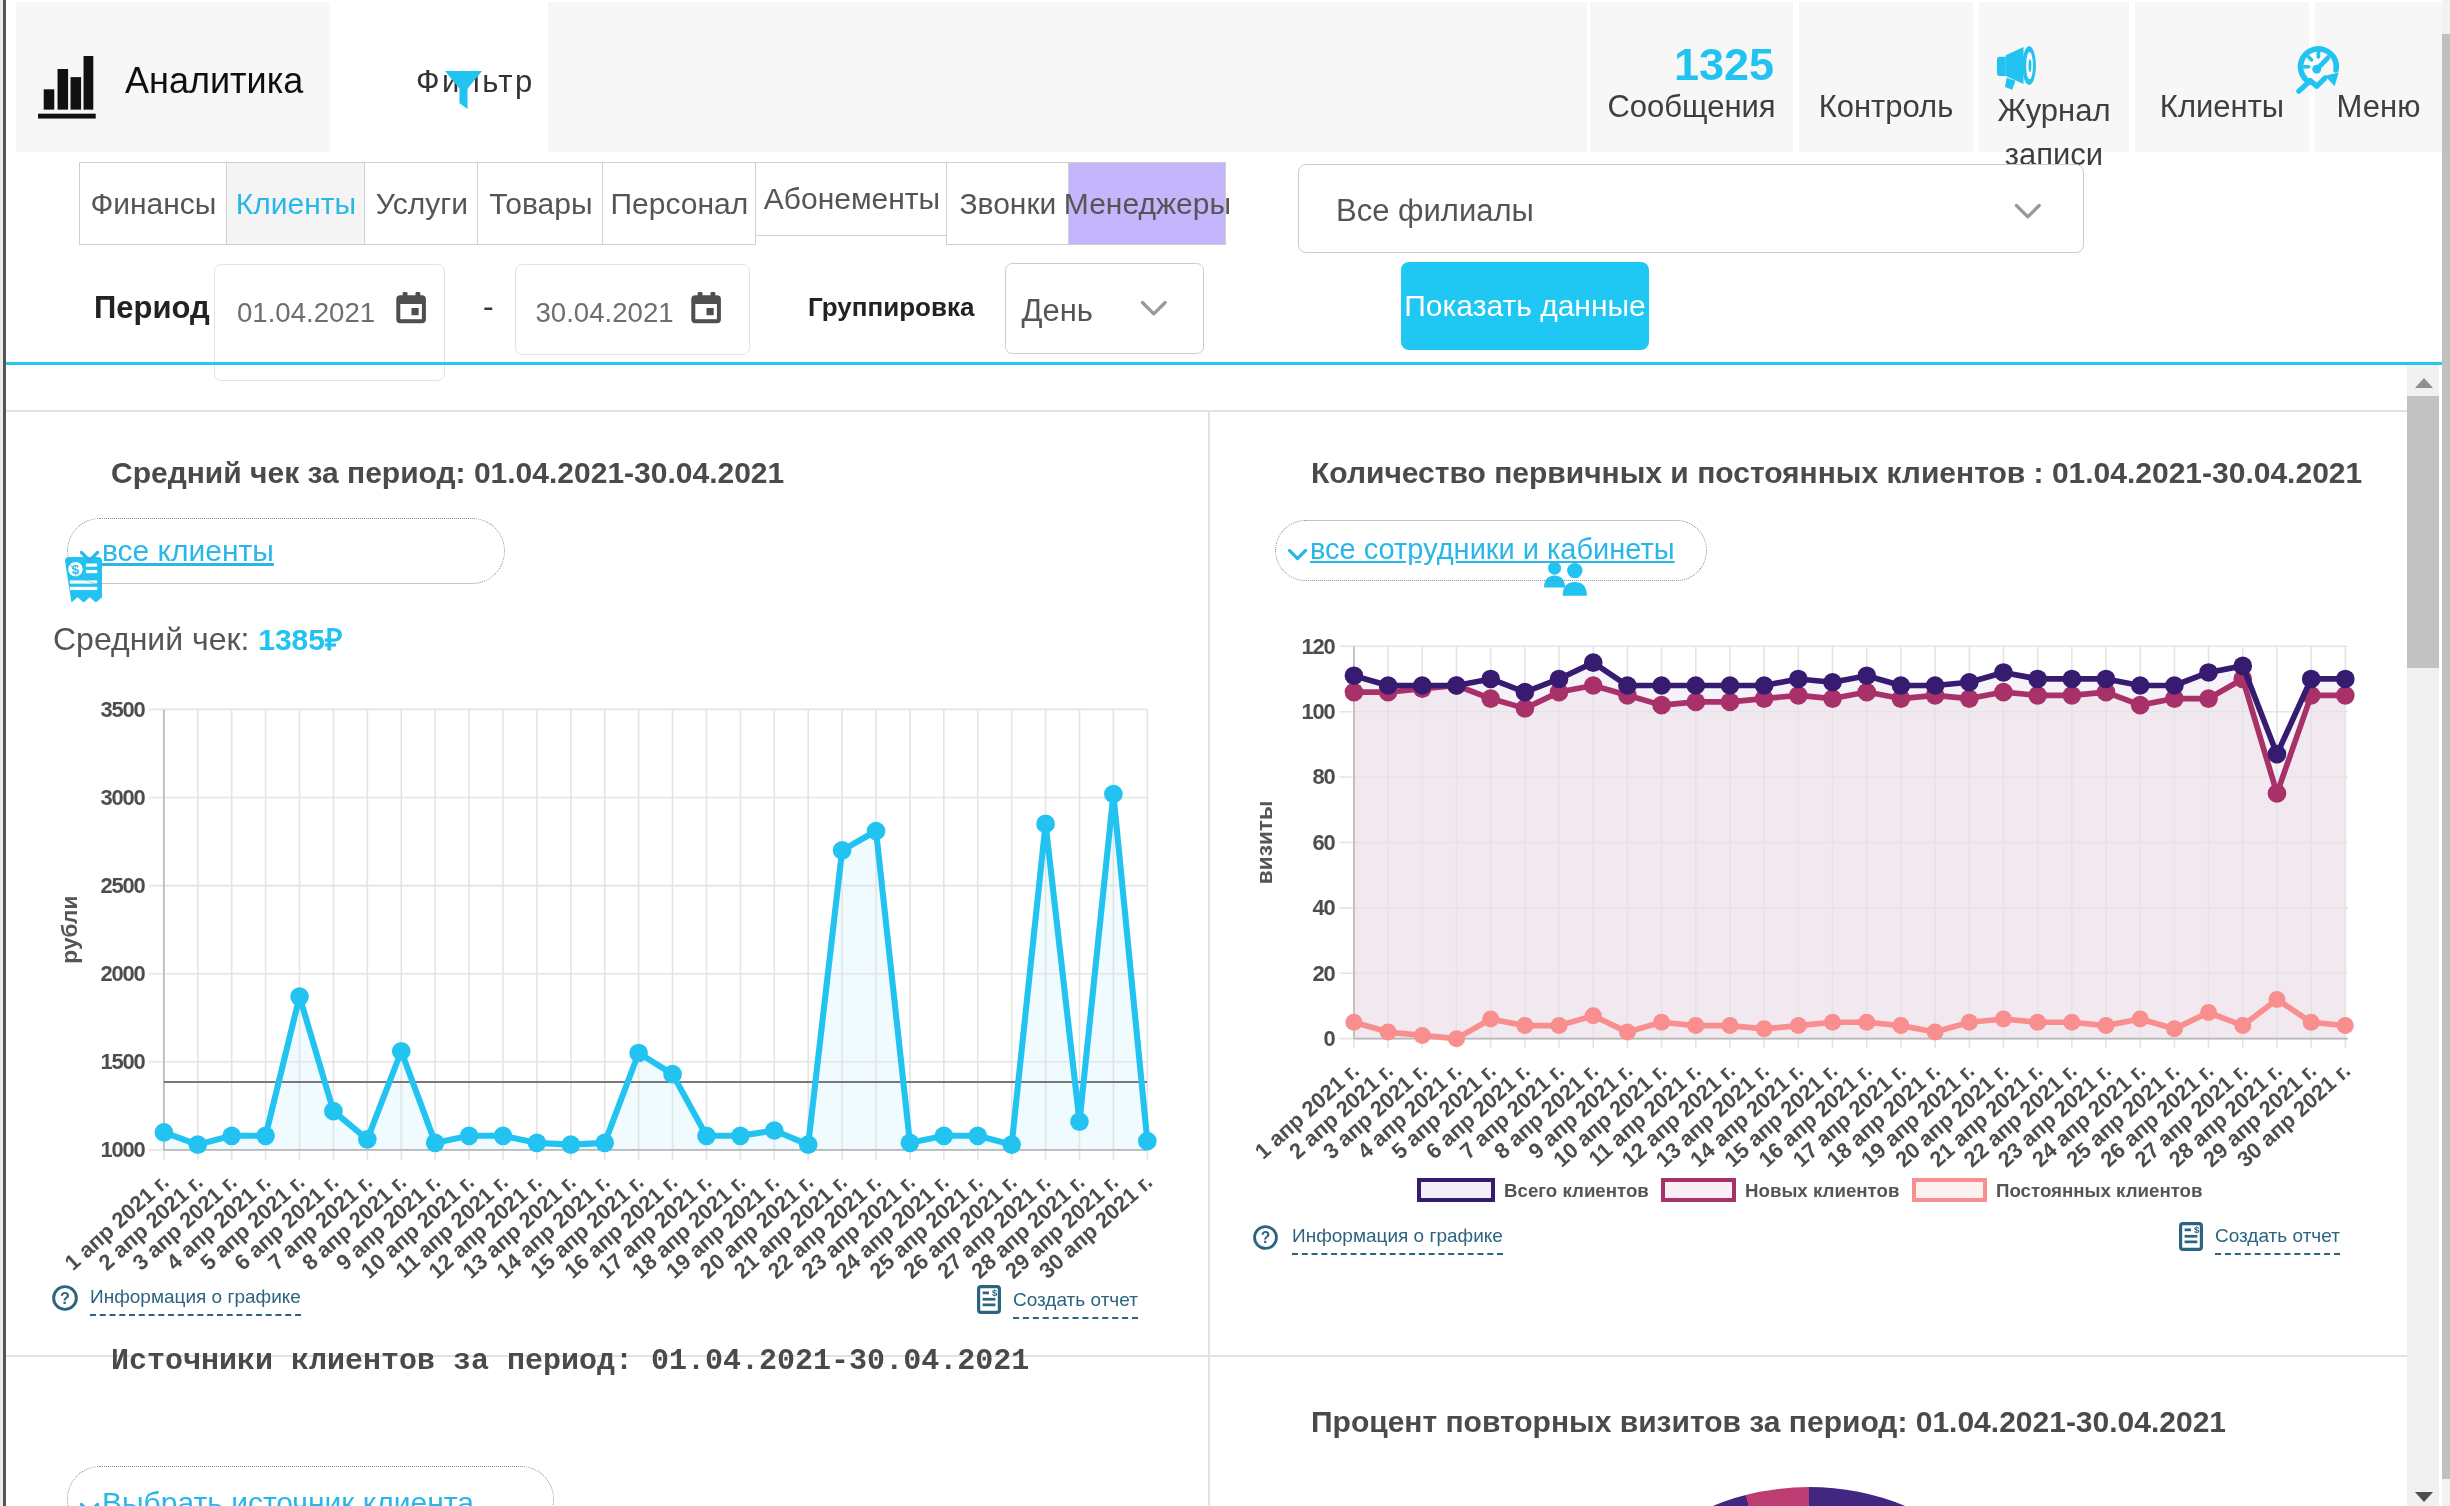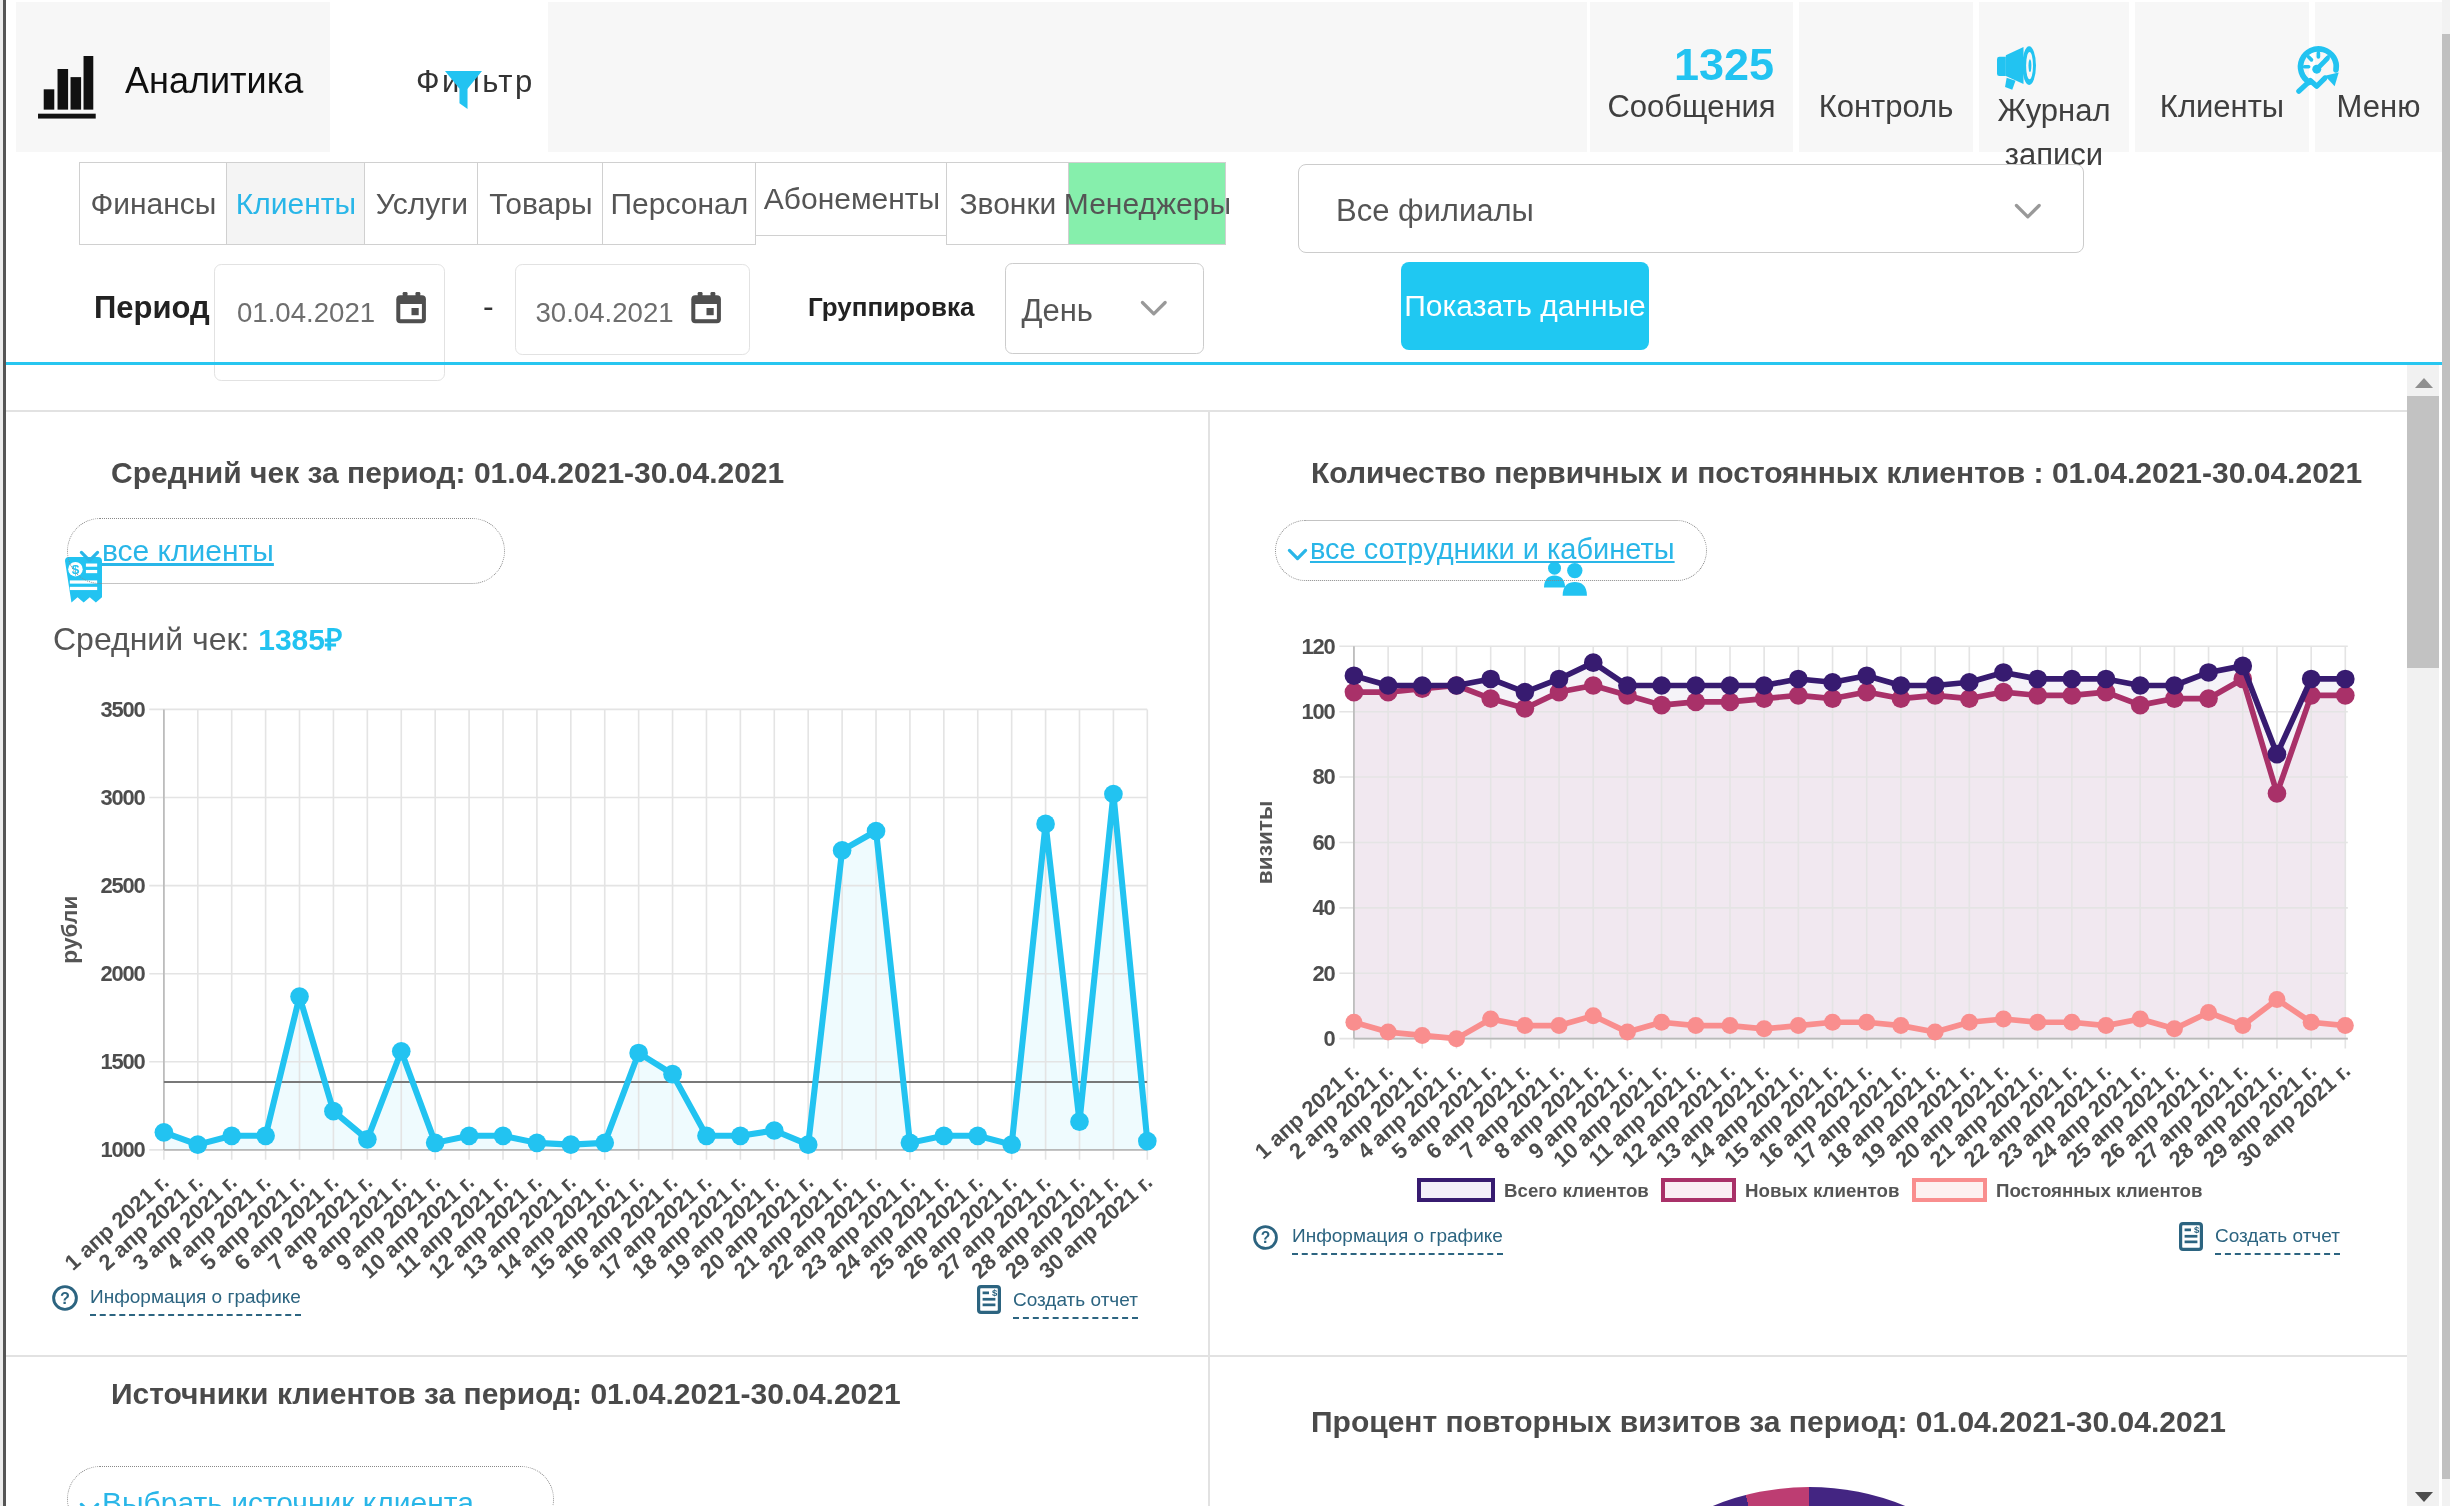--- a/index.html
+++ b/index.html
@@ -90,21 +90,21 @@
 <rect x="50" y="8" width="7" height="27" rx="3.5" fill="#22c3f1"></rect>
     </svg>
 
 <div style="position:absolute;left:81px;top:162px;width:148px;height:83px;border:1.6px solid #d0d0d0;margin-left:-1.6px;box-sizing:border-box;background:#fff;color:#555;display:flex;align-items:center;justify-content:center;font-size:30px;">Финансы</div>
 <div style="position:absolute;left:228px;top:162px;width:139px;height:83px;border:1.6px solid #d0d0d0;margin-left:-1.6px;box-sizing:border-box;background:#f4f4f4;color:#29b6e8;display:flex;align-items:center;justify-content:center;font-size:30px;">Клиенты</div>
 <div style="position:absolute;left:366px;top:162px;width:115px;height:83px;border:1.6px solid #d0d0d0;margin-left:-1.6px;box-sizing:border-box;background:#fff;color:#555;display:flex;align-items:center;justify-content:center;font-size:30px;">Услуги</div>
 <div style="position:absolute;left:479px;top:162px;width:127px;height:83px;border:1.6px solid #d0d0d0;margin-left:-1.6px;box-sizing:border-box;background:#fff;color:#555;display:flex;align-items:center;justify-content:center;font-size:30px;">Товары</div>
 <div style="position:absolute;left:604px;top:162px;width:154px;height:83px;border:1.6px solid #d0d0d0;margin-left:-1.6px;box-sizing:border-box;background:#fff;color:#555;display:flex;align-items:center;justify-content:center;font-size:30px;">Персонал</div>
 <div style="position:absolute;left:757px;top:162px;width:193px;height:74px;border:1.6px solid #d0d0d0;margin-left:-1.6px;box-sizing:border-box;background:#fff;color:#555;display:flex;align-items:center;justify-content:center;font-size:30px;">Абонементы</div>
 <div style="position:absolute;left:948px;top:162px;width:123px;height:83px;border:1.6px solid #d0d0d0;margin-left:-1.6px;box-sizing:border-box;background:#fff;color:#555;display:flex;align-items:center;justify-content:center;font-size:30px;">Звонки</div>
-<div style="position:absolute;left:1070px;top:162px;width:158px;height:83px;border:1.6px solid #d0d0d0;margin-left:-1.6px;box-sizing:border-box;background:#86efac;color:#555;display:flex;align-items:center;justify-content:center;font-size:30px;">Менеджеры</div>
+<div style="position:absolute;left:1070px;top:162px;width:158px;height:83px;border:1.6px solid #d0d0d0;margin-left:-1.6px;box-sizing:border-box;background:#c4b5fd;color:#555;display:flex;align-items:center;justify-content:center;font-size:30px;">Менеджеры</div>
 <div style="position:absolute;left:1298px;top:164px;width:786px;height:89px;border:1.6px solid #ccc;border-radius:8px;">
   <div style="position:absolute;left:37px;top:27.6px;font-size:31px;color:#555;">Все филиалы</div>
 </div>
 <svg width="27.6" height="18" viewBox="0 0 34 22" style="position:absolute;left:2014px;top:203px">
 <path d="M3 3 L17 17 L31 3" fill="none" stroke="#999" stroke-width="4" stroke-linecap="round" stroke-linejoin="round"></path>
     </svg>
 
 <div style="position:absolute;left:94px;top:290px;font-size:31px;font-weight:bold;color:#222;">Период</div>
 <div style="position:absolute;left:214px;top:264px;width:231px;height:117px;border:1.6px solid #e2e2e2;border-radius:7.3px;">
   <div style="position:absolute;left:22px;top:32px;font-size:27.6px;color:#6e6e6e;">01.04.2021</div>
@@ -487,21 +487,21 @@
 <rect x="7" y="16" width="16" height="3.4" fill="#2c6480"></rect>
 <rect x="7" y="23" width="16" height="3.4" fill="#2c6480"></rect>
     </svg>
 <div style="position:absolute;left:2215px;top:1225px;"><span class="link">Создать отчет</span></div>
 
 <svg width="38" height="45" viewBox="0 0 47 55" style="position:absolute;left:67;top:1727">
 <path d="M0 7 q0-7 7-7 h25 l15 15 v33 q0 7-7 7 h-33 q-7 0-7-7 z" fill="#22c3f1"></path>
 <circle cx="20" cy="25" r="10.5" fill="none" stroke="#fff" stroke-width="5.5"></circle>
 <line x1="27.5" y1="32.5" x2="40" y2="46" stroke="#fff" stroke-width="5.5" stroke-linecap="round"></line>
     </svg>
-<div class="title" style="left:111px;top:1377px;">Источники клиентов за период: 01.04.2021-30.04.2021</div>
+<div class="title" style="left:111px;top:1344px;font-family:Liberation Mono, monospace;">Источники клиентов за период: 01.04.2021-30.04.2021</div>
 <div class="pill" style="left:67px;top:1466px;width:487px;height:66px;">
   <div style="position:absolute;left:11.4px;top:18.7px;white-space:nowrap;"><svg width="21" height="14.6" viewBox="0 0 26 18" style="vertical-align:middle;margin-right:1.6px">
 <path d="M3 3 L13 13 L23 3" fill="none" stroke="#29b6e8" stroke-width="4" stroke-linecap="round" stroke-linejoin="round"></path>
         </svg><a>Выбрать источник клиента</a></div>
 </div>
 <svg width="44" height="45" viewBox="0 0 54 56" style="position:absolute;left:1545;top:1727">
 <rect x="12" y="2" width="34" height="7" fill="#22c3f1"></rect>
 <rect x="12" y="2" width="7" height="46" fill="#22c3f1"></rect>
 <rect x="12" y="41" width="22" height="7" fill="#22c3f1"></rect>
 <polygon points="31,7 52,1 52,54 31,49" fill="#22c3f1"></polygon>

